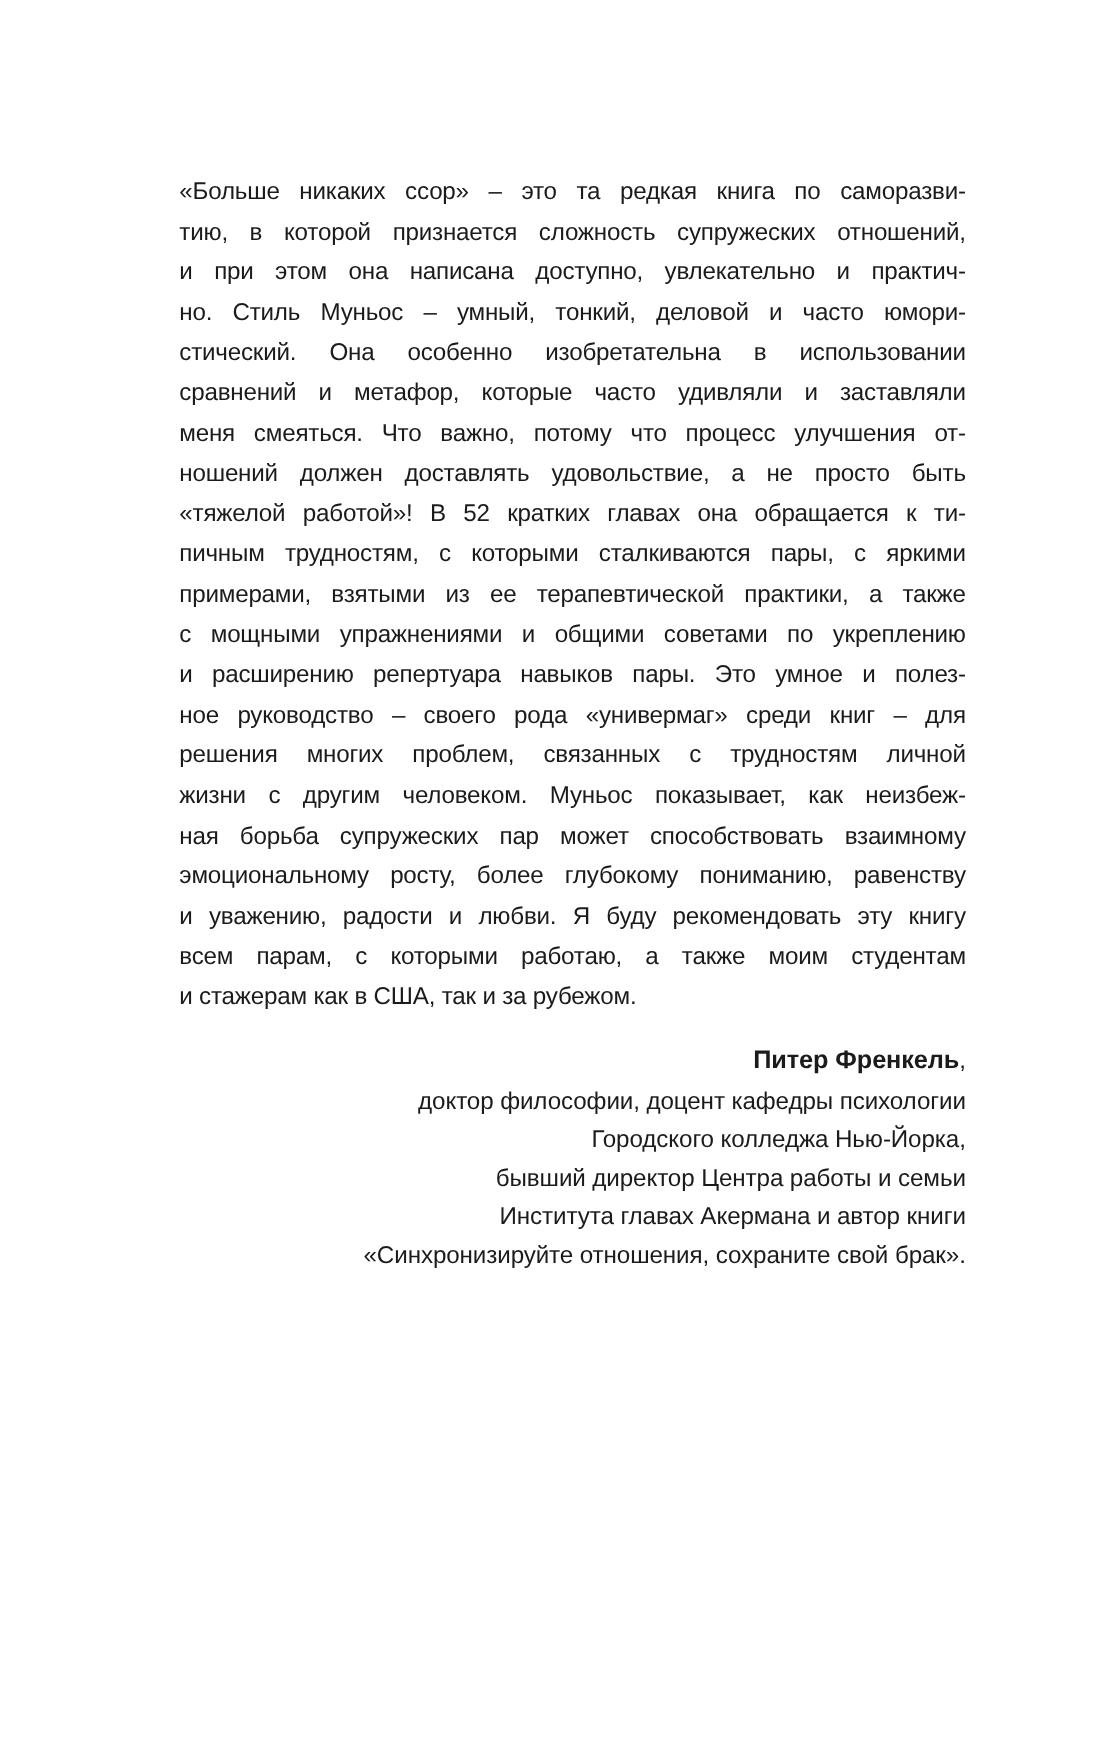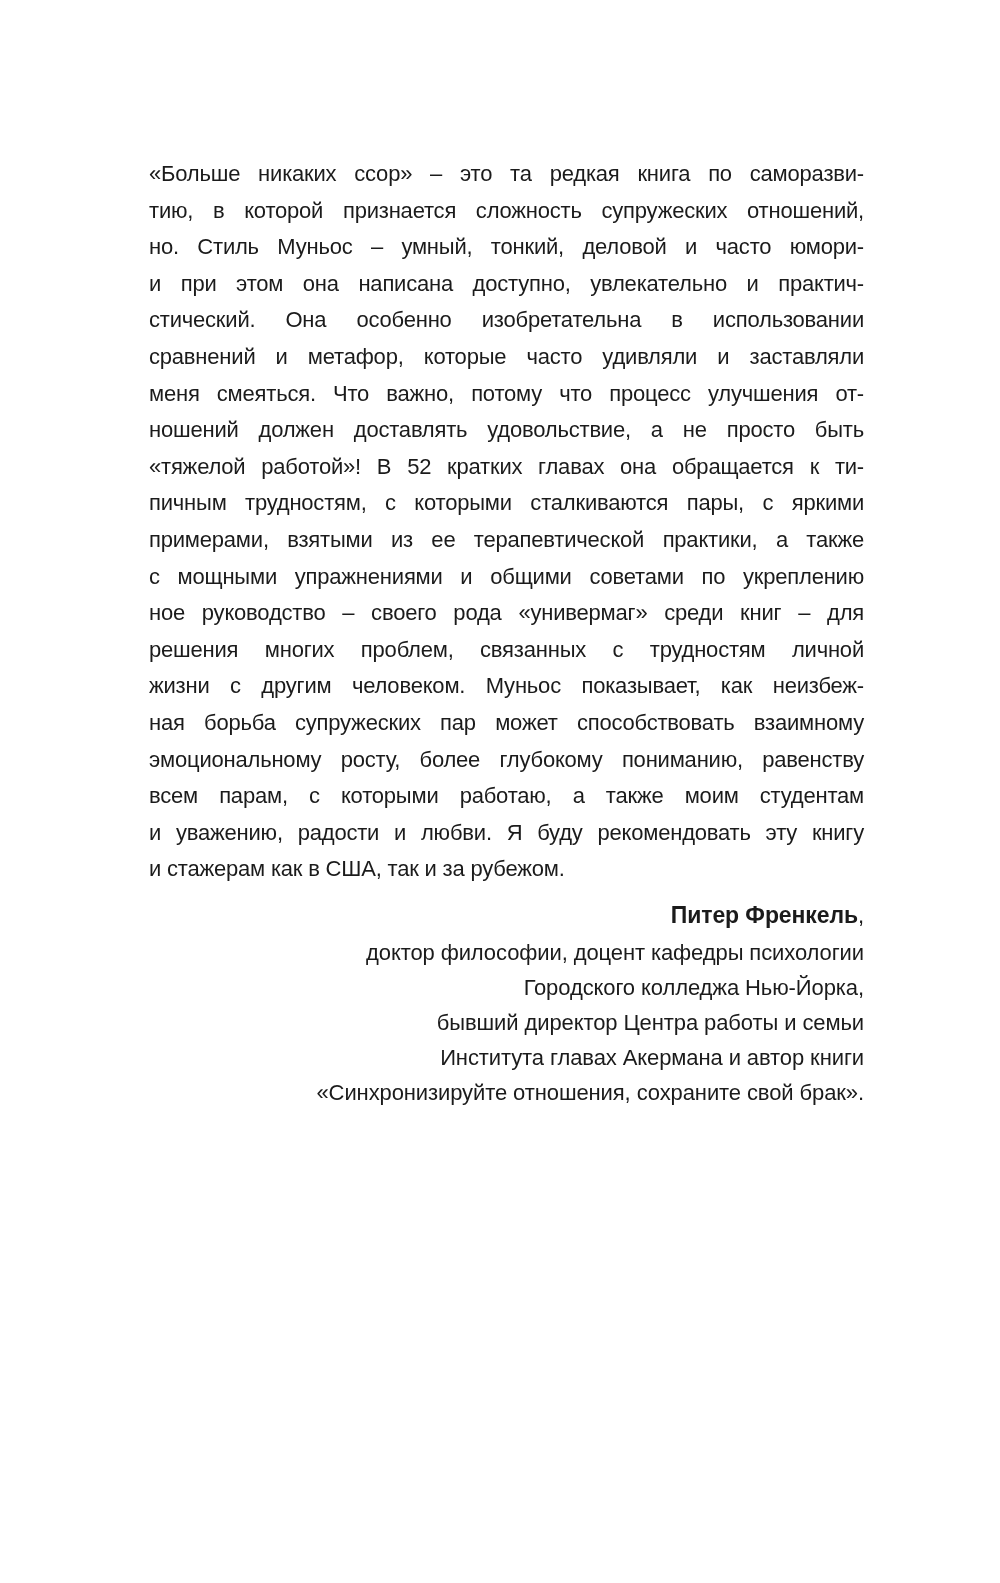--- a/index.html
+++ b/index.html
@@ -10,38 +10,38 @@
   body {
     width: 1000px;
     height: 1583px;
     position: relative;
     overflow: hidden;
     font-family: "Liberation Sans", sans-serif;
     color: #1b1b1b;
   }
   .page {
     position: absolute;
-    left: 149px;
+    left: 163px;
     top: 156px;
     width: 715px;
   }
   .review .line {
     font-size: 22px;
     font-weight: 300;
     line-height: 36.6px;
     letter-spacing: -0.2px;
     text-align: justify;
     text-align-last: justify;
     white-space: normal;
   }
   .review .line:last-child {
     text-align-last: left;
   }
   .attribution {
-    margin-top: 8px;
+    margin-top: 20px;
     text-align: right;
   }
   .attr-line {
     font-size: 22px;
     font-weight: 400;
     line-height: 35px;
     letter-spacing: -0.1px;
   }
   .name-line {
     line-height: 38px;
@@ -53,37 +53,38 @@
 </style>
 </head>
 <body>
 
 <div class="page">
 
   <div class="review">
 
   <div class="line">«Больше никаких ссор» – это та редкая книга по саморазви-</div>
       <div class="line">тию, в которой признается сложность супружеских отношений,</div>
+      <div class="line">и при этом она написана доступно, увлекательно и практич-</div>
       <div class="line">но. Стиль Муньос – умный, тонкий, деловой и часто юмори-</div>
-      <div class="line">и при этом она написана доступно, увлекательно и практич-</div>
       <div class="line">стический. Она особенно изобретательна в использовании</div>
       <div class="line">сравнений и метафор, которые часто удивляли и заставляли</div>
       <div class="line">меня смеяться. Что важно, потому что процесс улучшения от-</div>
       <div class="line">ношений должен доставлять удовольствие, а не просто быть</div>
       <div class="line">«тяжелой работой»! В 52 кратких главах она обращается к ти-</div>
       <div class="line">пичным трудностям, с которыми сталкиваются пары, с яркими</div>
       <div class="line">примерами, взятыми из ее терапевтической практики, а также</div>
       <div class="line">с мощными упражнениями и общими советами по укреплению</div>
+      <div class="line">и расширению репертуара навыков пары. Это умное и полез-</div>
       <div class="line">ное руководство – своего рода «универмаг» среди книг – для</div>
       <div class="line">решения многих проблем, связанных с трудностям личной</div>
       <div class="line">жизни с другим человеком. Муньос показывает, как неизбеж-</div>
       <div class="line">ная борьба супружеских пар может способствовать взаимному</div>
       <div class="line">эмоциональному росту, более глубокому пониманию, равенству</div>
+      <div class="line">и уважению, радости и любви. Я буду рекомендовать эту книгу</div>
       <div class="line">всем парам, с которыми работаю, а также моим студентам</div>
-      <div class="line">и уважению, радости и любви. Я буду рекомендовать эту книгу</div>
       <div class="line">и стажерам как в США, так и за рубежом.</div>
     </div>
 
   <div class="attribution">
     <div class="attr-line name-line">
       <span class="name">Питер Френкель</span><span>,</span>
     </div>
     <div>
 
     <div class="attr-line">доктор философии, доцент кафедры психологии</div>

